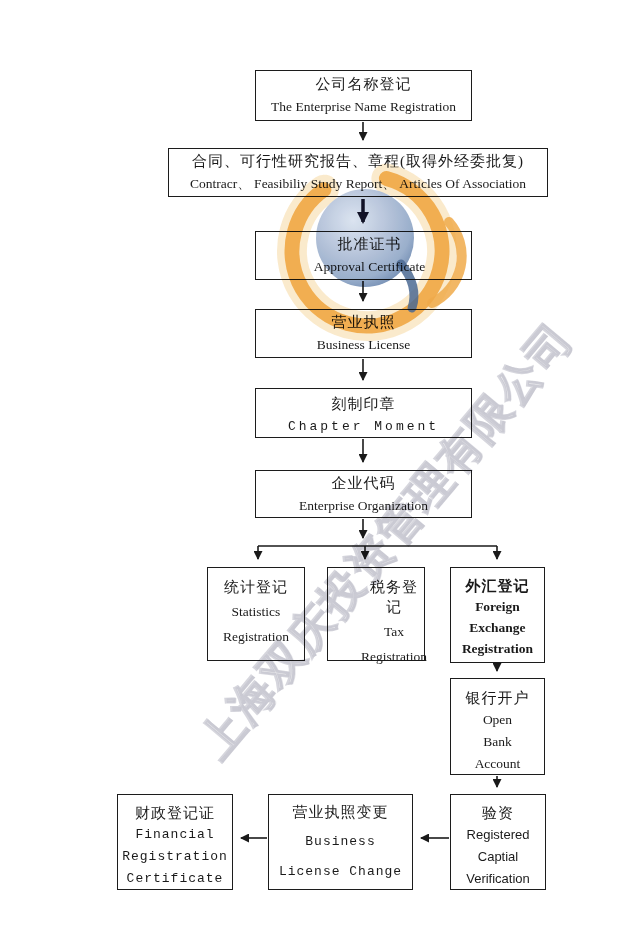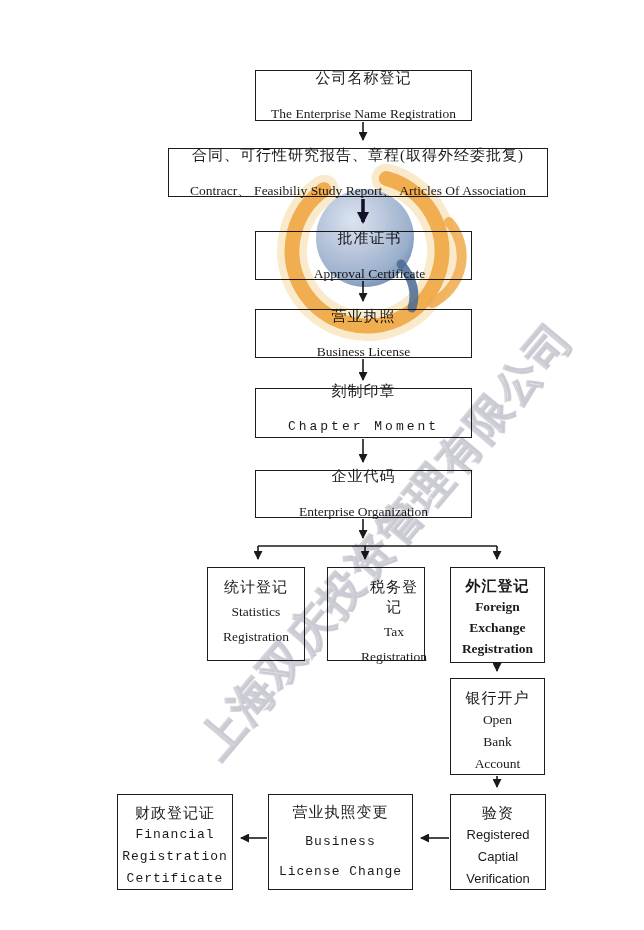--- a/index.html
+++ b/index.html
@@ -14,21 +14,21 @@
     text-align:center;box-sizing:border-box;
   }
   .node .zh{
     font-size:15px;letter-spacing:1px;line-height:20px;
     font-family:"Liberation Serif",serif;
   }
   .line{display:block;}
   .en-serif{font-family:"Liberation Serif",serif;font-size:13.5px;line-height:20px;}
   .en-mono{font-family:"Liberation Mono",monospace;font-size:13px;line-height:20px;letter-spacing:1px;}
   .en-sans{font-family:Liberation Sans, sans-serif;font-size:13px;line-height:20px;}
-  .gap3{gap:16px;}
+  .gap3{gap:3px;}
   .gap5{gap:5px;}
   .gap10{gap:10px;}
   .wide-space{letter-spacing:3px;}
   
   .arrows-layer{position:absolute;left:0;top:0;z-index:3;pointer-events:none;}
   .logo-layer{
     position:absolute;left:0;top:0;z-index:4;pointer-events:none;
     mix-blend-mode:multiply;opacity:.92;
   }
   .wm-text{

